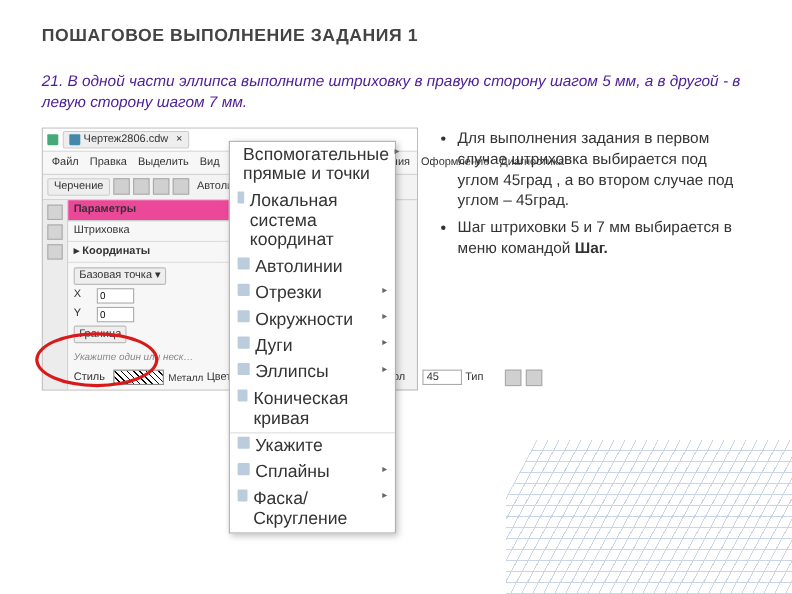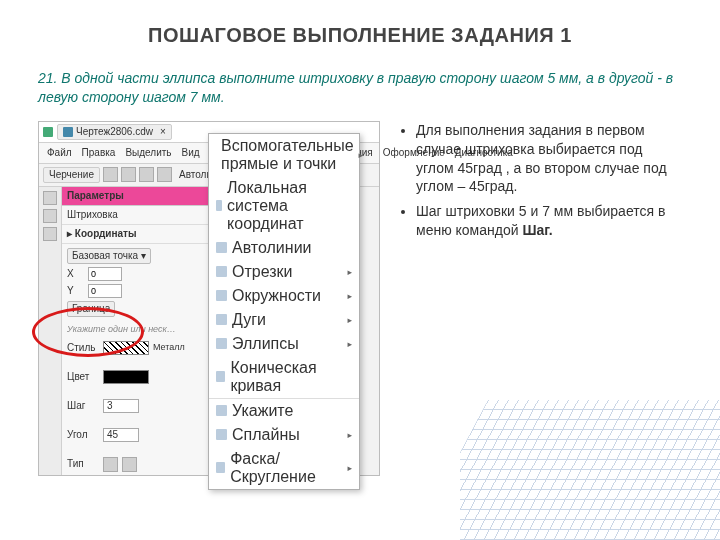--- a/index.html
+++ b/index.html
@@ -1,19 +1,19 @@
 <!DOCTYPE html>
 <html><head>
 <meta charset="utf-8">
 <style>
   html,body{margin:0;padding:0}
   body{width:720px;height:540px;font-family:Arial,Helvetica,sans-serif;color:#333;background:#fff;position:relative;overflow:hidden}
   .slide{padding:24px 38px 0 38px}
-  h1{font-size:20px;font-weight:700;letter-spacing:.5px;text-align:center;margin:0 0 22px 0;color:#444}
-  .task{font-size:14px;font-style:italic;color:#0f766e;line-height:1.35;margin:0 0 14px 0}
+  h1{font-size:16px;font-weight:700;letter-spacing:.5px;margin:0 0 22px 0;color:#444}
+  .task{font-size:14px;font-style:italic;color:#4c1d95;line-height:1.35;margin:0 0 14px 0}
   ul.main{margin:0 0 10px 0;padding-left:20px;font-size:14px;line-height:1.35}
   ul.main li{margin-bottom:4px}
   b{font-weight:700}
   .cols{display:flex;gap:18px;align-items:flex-start}
   .shot{width:340px}
   .right ul{margin:0;padding-left:20px;font-size:14px;line-height:1.35}
   .right li{margin-bottom:6px}
 
   
   .app{width:340px;border:1px solid #bcbcbc;font:10px/1.2 "Segoe UI",Tahoma,sans-serif;background:#f2f2f2;color:#333}
@@ -25,33 +25,33 @@
   .toolbar{display:flex;gap:3px;padding:3px 4px;background:#f3f3f3;border-bottom:1px solid #d0d0d0;align-items:center}
   .ticon{width:13px;height:13px;background:#d0d0d0;border:1px solid #aaa}
   .tab{display:inline-flex;align-items:center;gap:3px;background:#eee;border:1px solid #ccc;padding:1px 5px;border-radius:2px}
   .body{display:flex}
   .side{width:18px;background:#ececec;border-right:1px solid #d0d0d0;display:flex;flex-direction:column;gap:4px;padding:4px 2px;align-items:center}
   .side span{width:12px;height:12px;background:#d4d4d4;border:1px solid #aaa}
   .panel{width:148px;background:#f7f7f7;border-right:1px solid #d0d0d0}
   .panel .hd{background:#ec4899;padding:3px 5px;border-bottom:1px solid #ccc;font-weight:600}
   .panel .sub{padding:3px 5px;border-bottom:1px solid #ddd}
   .panel .grp{padding:4px 5px;display:flex;flex-direction:column;gap:3px}
-  .kv{display:flex;align-items:center;gap:3px}
+  .kv{display:flex;gap:3px}
   .kv label{width:18px}
   .kv input{width:28px;height:12px;border:1px solid #aaa;font-size:9px;padding:0 2px}
   .btn{background:#eee;border:1px solid #bbb;padding:1px 4px;border-radius:2px;display:inline-block}
   .hint{color:#888;font-style:italic;font-size:9px;padding:3px 5px}
-  .props{padding:3px 5px;display:flex;flex-direction:column;gap:15px}
+  .props{padding:3px 5px;display:flex;flex-direction:row;gap:3px}
   .props .row{display:flex;align-items:center;gap:4px}
   .props .row .lab{width:32px}
   .hatch{width:44px;height:12px;background:repeating-linear-gradient(45deg,#000 0,#000 1px,#fff 1px,#fff 4px);border:1px solid #888}
   .color{width:44px;height:12px;background:#000;border:1px solid #888}
   .num{width:28px;height:12px;border:1px solid #aaa;background:#fff;display:inline-flex;align-items:center;padding:0 3px}
   .dd{position:absolute;left:170px;top:12px;width:150px;background:#fff;border:1px solid #b0b0b0;box-shadow:2px 2px 6px rgba(0,0,0,.25);z-index:3}
-  .dd div{padding:3px 7px;display:flex;align-items:center;gap:5px}
+  .dd div{padding:3px 7px;display:flex;gap:5px}
   .dd .sub::after{content:'▸';margin-left:auto;font-size:9px;color:#666}
   .dd .sep{height:0;padding:0;border-top:1px solid #ddd}
   .ico{width:11px;height:11px;background:#bcd;display:inline-block;border-radius:1px}
   .appwrap{position:relative}
   .circle{position:absolute;left:-6px;top:186px;width:106px;height:44px;border:3px solid #d81a1a;border-radius:50%;pointer-events:none;z-index:5}
 
   .corner{position:absolute;right:0;bottom:0;width:260px;height:140px;overflow:hidden}
   .corner::before{content:'';position:absolute;right:-40px;bottom:-40px;width:320px;height:180px;background:repeating-linear-gradient(0deg,#9fb5d2 0,#9fb5d2 1px,transparent 1px,transparent 10px),repeating-linear-gradient(90deg,#9fb5d2 0,#9fb5d2 1px,transparent 1px,transparent 10px);transform:skewX(-28deg);opacity:.55}
 </style>
 </head>

